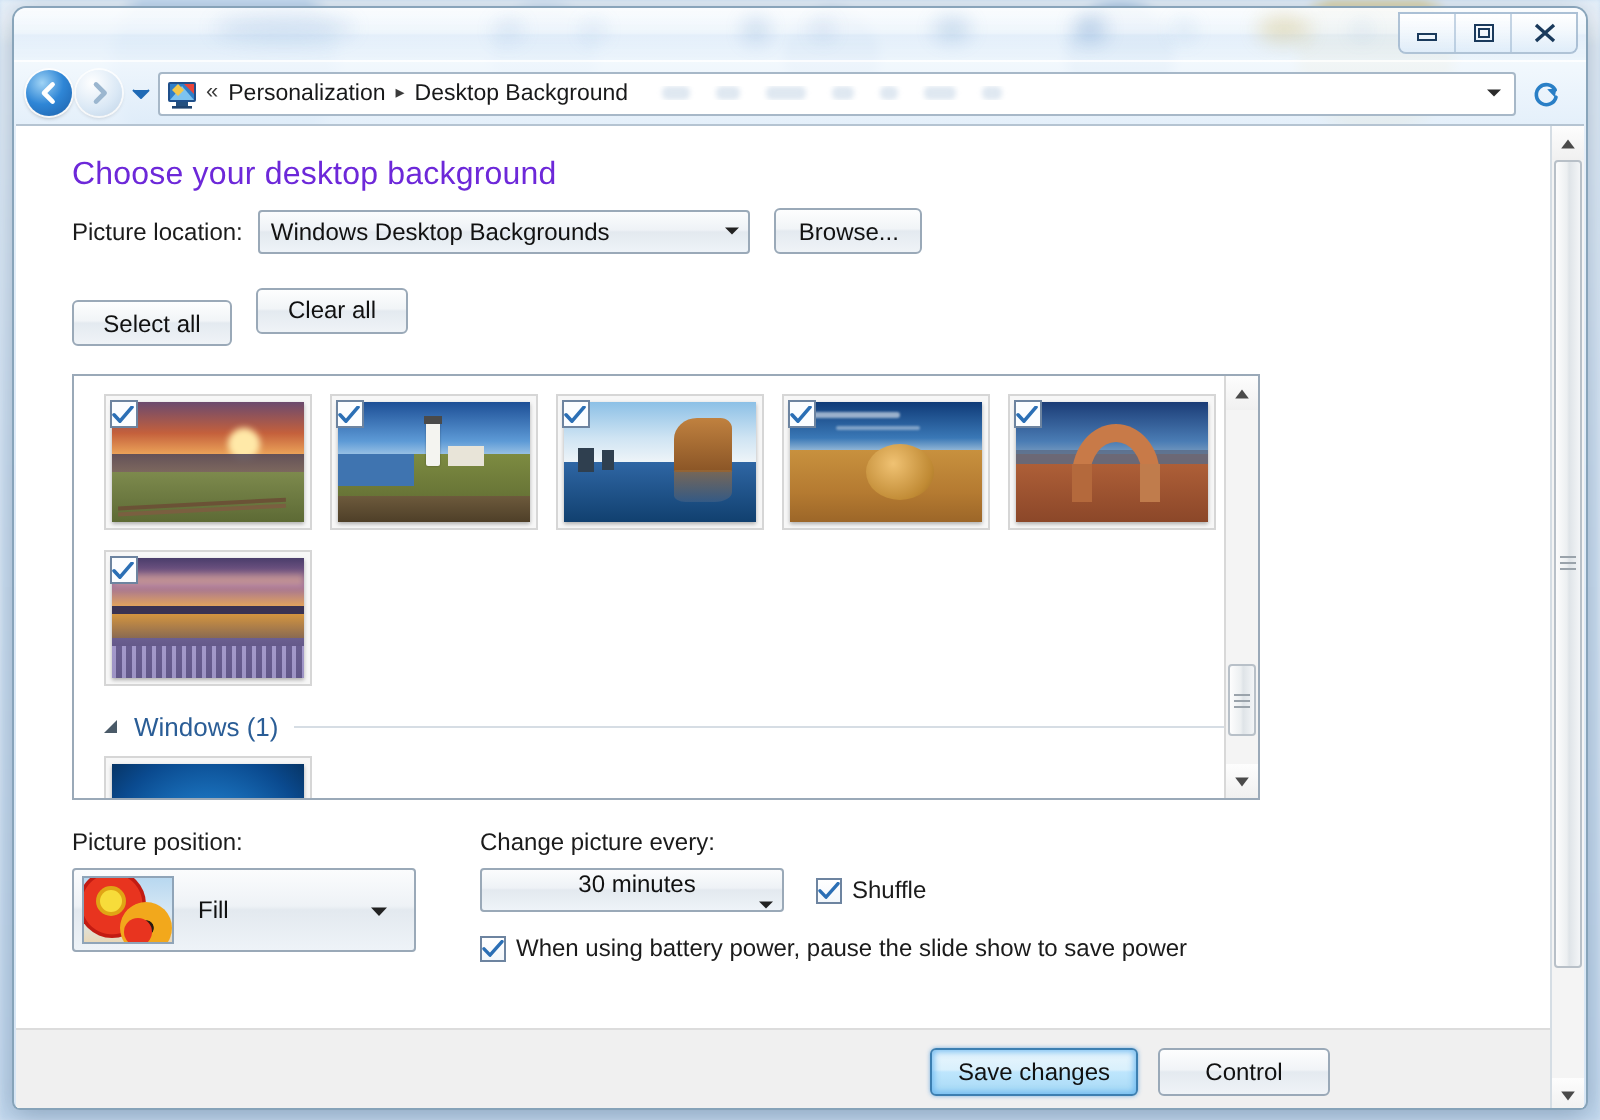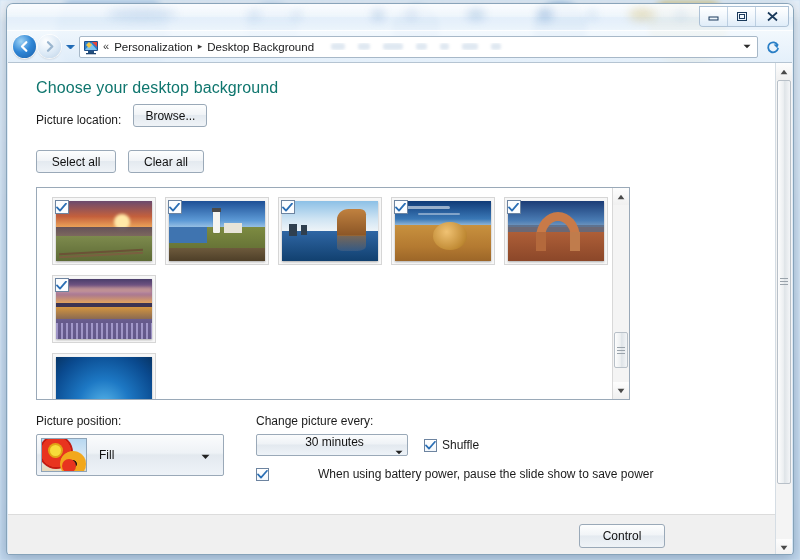--- a/index.html
+++ b/index.html
@@ -159,29 +159,29 @@
     position: relative;
     flex: 1 1 auto;
     overflow: hidden;
     background: #fff;
   }
   .content-inner { padding: 16px 0 0 0; }
 
   h1.page-title {
     margin: 0 0 7px 28px;
     font-size: 16px; font-weight: normal;
-    color: #0f766e;
+    color: #6d28d9;
     letter-spacing: .1px;
   }
   p.page-sub {
     margin: 0 0 17px 28px;
     font-size: 12px; color: #1b1b1b;
   }
 
-  .row { display:flex; align-items:flex-end; margin-left: 28px; }
+  .row { display:flex; align-items:center; margin-left: 28px; }
   .lbl { font-size: 12px; color:#1b1b1b; }
 
   .combo {
     height: 22px;
     border: 1px solid #9aa9b8;
     border-radius: 2px;
     background: linear-gradient(180deg,#fbfcfd 0%,#eef2f6 45%,#e3e9ef 50%,#eef3f8 100%);
     display:flex; align-items:center;
     padding: 0 0 0 5px;
     font-size: 12px; color:#111;
@@ -281,21 +281,21 @@
   .outer-scroll {
     width: 17px; flex:none;
     background: #f0f0f0;
     border-left: 1px solid #d5dde4;
     display:flex; flex-direction:column;
   }
 
   
   .bottom-wrap { margin-top: 14px; }
   .pos-combo {
-    width: 188px; height: 42px;
+    width: 172px; height: 42px;
     border: 1px solid #9aa9b8; border-radius: 2px;
     background: linear-gradient(180deg,#fbfcfd 0%,#eef2f6 45%,#e3e9ef 50%,#eef3f8 100%);
     display:flex; align-items:center; padding: 0 0 0 4px;
     margin-top: 6px;
   }
   .flower {
     width: 46px; height: 34px; flex:none;
     border: 1px solid #8fa4b8;
     position: relative; overflow: hidden;
   }
@@ -431,20 +431,28 @@
 
   <div class="client">
 
     <div class="content-pane">
       <div class="content-inner">
 
         <h1 class="page-title">Choose your desktop background</h1>
 
         <div class="row">
           <span class="lbl">Picture location:</span>
+          <div class="combo" style="width:246px; margin-left:8px;">
+            <span>Windows Desktop Backgrounds</span>
+            <span class="arrow-box">
+              <svg width="8" height="5" viewBox="0 0 8 5">
+                <path d="M0.5 0.8 L4 4.2 L7.5 0.8" fill="#222"></path>
+              </svg>
+            </span>
+          </div>
           <button class="btn" style="margin-left:12px;">Browse...</button>
         </div>
 
         <div class="row" style="margin-top:10px;">
           <button class="btn" style="min-width:80px;margin-top:13px;">Select all</button>
           <button class="btn" style="min-width:76px;margin-left:12px;">Clear all</button>
         </div>
 
         <div class="thumb-area">
           <div class="thumb-scroll">
@@ -551,20 +559,27 @@
                       <div style="position:absolute;left:0;right:0;bottom:0;height:26%;background:repeating-linear-gradient(90deg,#b8aee0 0 2px,#6a5f92 2px 5px);opacity:.75;"></div>
                     </div>
                     <div class="chk">
                       <svg width="11" height="9" viewBox="0 0 11 9">
                         <path d="M1 4.4 L4 7.6 L10 0.6" stroke="#2b6fb5" stroke-width="1.8" fill="none" stroke-linecap="round" stroke-linejoin="round"></path>
                       </svg>
                     </div>
                   </div>
                 </div>
               </div>
+            <div class="group-head">
+              <svg class="group-tri" width="9" height="9" viewBox="0 0 9 9">
+                <path d="M7.5 1 L7.5 7.5 L1 7.5 Z" fill="#4a5a68"></path>
+              </svg>
+              <span class="group-label">Windows (1)</span>
+              <span class="group-rule"></span>
+            </div>
             <div class="thumb-grid" id="grid-windows">
                 <div class="thumb-cell">
                   <div class="thumb-frame">
                     <div class="thumb-img">
                       <div style="position:absolute;inset:0;background:linear-gradient(180deg,#0a4a8f 0%,#1573c4 42%,#3fa3e0 62%,#0a4a8f 63%,#0a4a8f 100%);"></div>
                       <div style="position:absolute;inset:0;background:radial-gradient(ellipse at 50% 82%, #58b6ea 0%, #1d78c4 38%, #0a4a8f 78%, #073566 100%);"></div>
                     </div>
                   </div>
                 </div>
               </div>
@@ -631,36 +646,37 @@
                 <div class="cbrow" style="margin:6px 0 0 16px;">
                   <span class="cbox">
                     <svg width="11" height="9" viewBox="0 0 11 9">
                       <path d="M1 4.4 L4 7.6 L10 0.8" stroke="#2b6fb5" stroke-width="1.7" fill="none" stroke-linecap="round" stroke-linejoin="round"></path>
                     </svg>
                   </span>
                   <span class="cb-label">Shuffle</span>
                 </div>
               </div>
 
-              <div class="cbrow" style="margin-top:11px;gap:44px;">
+              <div class="cbrow" style="margin-top:11px;">
                 <span class="cbox">
                   <svg width="11" height="9" viewBox="0 0 11 9">
                     <path d="M1 4.4 L4 7.6 L10 0.8" stroke="#2b6fb5" stroke-width="1.7" fill="none" stroke-linecap="round" stroke-linejoin="round"></path>
                   </svg>
                 </span>
                 <span class="cb-label">When using battery power, pause the slide show to save power</span>
               </div>
             </div>
 
           </div>
         </div>
 
       </div>
 
       <div class="cmdbar">
+        <button class="btn btn-default">Save changes</button>
         <button class="btn btn-plain">Control</button>
       </div>
     </div>
 
     <div class="outer-scroll">
       <div class="sb-btn">
         <svg width="8" height="6" viewBox="0 0 8 6">
             <path d="M4 0.8 L7.4 5.2 L0.6 5.2 Z" fill="#4a4a4a"></path>
           </svg>
       </div>

